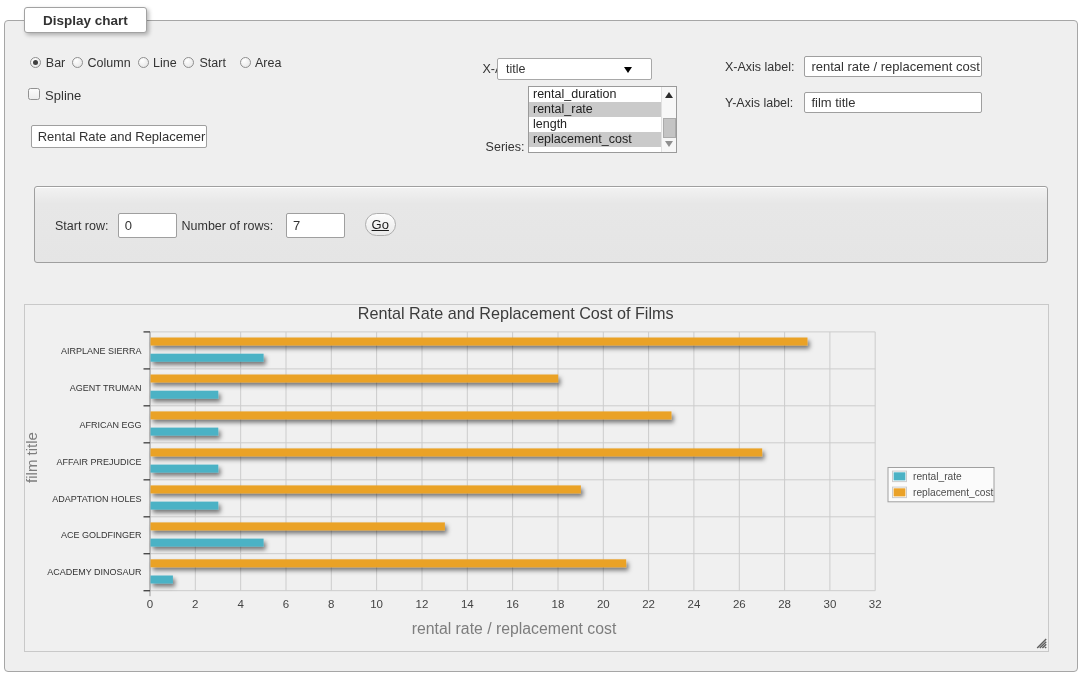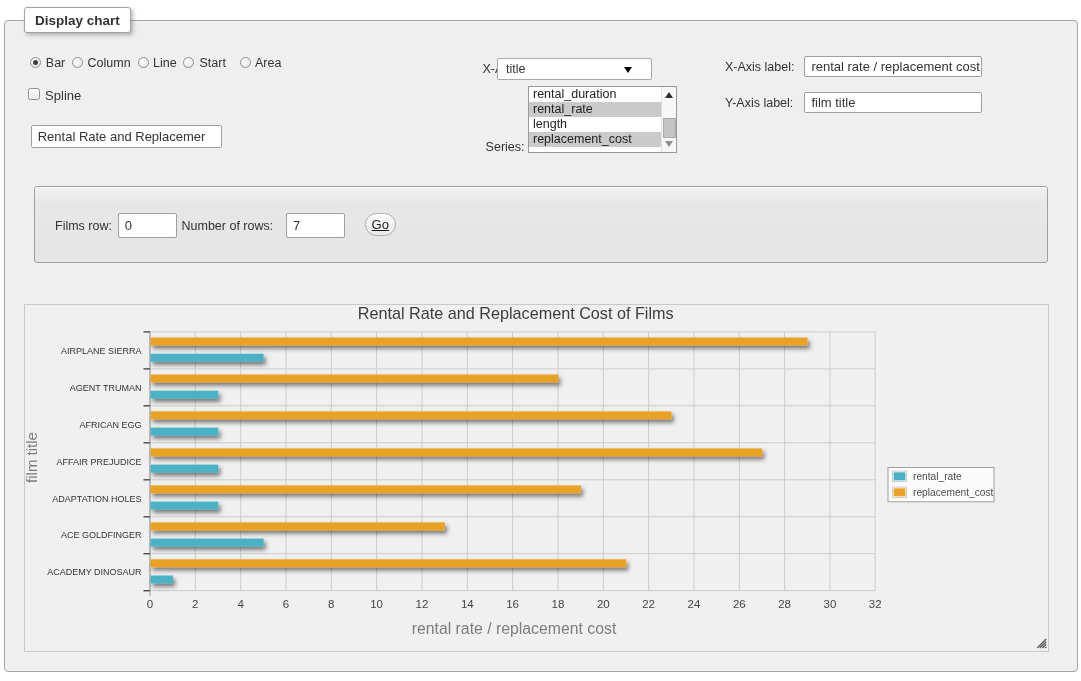--- a/index.html
+++ b/index.html
@@ -1,18 +1,18 @@
 <!DOCTYPE html>
 <html><head><meta charset="utf-8">
 <style>
 * { margin:0; padding:0; box-sizing:border-box; }
 html,body { width:1081px; height:681px; background:#ffffff; font-family:"Liberation Sans",sans-serif; position:relative; }
 .abs { position:absolute; }
 #fieldset { left:4px; top:20px; width:1074px; height:652px; background:#efefef; border:1px solid #a6a6a6; border-radius:4px; }
-#legend { left:24px; top:7px; height:25.5px; line-height:25px; padding:0 10px; background:#ffffff; border:1px solid #a2a2a2; border-radius:3px; box-shadow:2px 2px 4px rgba(0,0,0,0.28); font-size:13.5px; font-weight:bold; color:#333;text-align:right; }
+#legend { left:24px; top:7px; height:25.5px; line-height:25px; padding:0 18px; background:#ffffff; border:1px solid #a2a2a2; border-radius:3px; box-shadow:2px 2px 4px rgba(0,0,0,0.28); font-size:13.5px; font-weight:bold; color:#333;text-align:right; }
 .radio { position:absolute; width:11px; height:11px; border:1px solid #8f8f8f; border-radius:50%; background:#f2f2f2; background:radial-gradient(circle at 35% 30%, #ffffff 0%, #ececec 65%, #dddddd 100%); }
 .rdot { position:absolute; left:2px; top:2px; width:5px; height:5px; background:#3f3f3f; border-radius:50%; }
 .flab { position:absolute; font-size:12.5px; color:#333333; white-space:nowrap; }
 .checkbox { position:absolute; width:12px; height:12px; border:1px solid #919191; border-radius:2.5px; background:linear-gradient(#fbfbfb,#ececec); }
 .tinput { position:absolute; background:#ffffff; border:1px solid #9f9f9f; border-radius:2px; font-size:13px; color:#333; padding:0 0 0 6px; white-space:nowrap; overflow:hidden; }
 #selectbox { left:497px; top:57.5px; width:155px; height:22.5px; background:#ffffff; border:1px solid #a8a8a8; border-radius:2px; }
 #selectbox .txt { position:absolute; left:8px; top:3px; font-size:12.5px; color:#333; }
 #selectbox .arr { position:absolute; right:19px; top:8px; width:0; height:0; border-left:4.5px solid transparent; border-right:4.5px solid transparent; border-top:6px solid #000000; }
 #listbox { left:528px; top:86px; width:149px; height:66.5px; background:#ffffff; border:1px solid #9a9a9a; overflow:hidden; }
 .lbi { height:15px; line-height:15.7px; padding-left:4px; font-size:12.5px; color:#222; width:132px; }
@@ -35,21 +35,21 @@
 <span class="radio" style="left:72.0px;top:57.1px"></span>
 <span class="flab" style="left:87.6px;top:56.3px">Column</span>
 <span class="radio" style="left:137.5px;top:57.1px"></span>
 <span class="flab" style="left:153px;top:56.3px">Line</span>
 <span class="radio" style="left:183.0px;top:57.1px"></span>
 <span class="flab" style="left:199.5px;top:56.3px">Start</span>
 <span class="radio" style="left:240.0px;top:57.1px"></span>
 <span class="flab" style="left:255px;top:56.3px">Area</span>
 <span class="checkbox" style="left:28.2px;top:88.4px"></span>
 <span class="flab" style="left:45.1px;top:87.9px;font-size:13px">Spline</span>
-<div class="tinput" style="left:30.7px;top:125px;width:191px;height:23.4px;line-height:21.5px">Rental Rate and Replacemer</div>
+<div class="tinput" style="left:30.7px;top:125px;width:176px;height:23.4px;line-height:21.5px">Rental Rate and Replacemer</div>
 
 <span class="lab" style="right:559px;top:61.8px">X-Axis:</span>
 <div class="abs" id="selectbox">
     <span class="txt">title</span>
     <span class="arr"></span>
   </div>
 <div class="abs" id="listbox">
 <div class="lbi">rental_duration</div>
 <div class="lbi sel">rental_rate</div>
 <div class="lbi">length</div>
@@ -61,21 +61,21 @@
 </div>
 </div>
 <span class="lab" style="right:556.5px;top:140.3px">Series:</span>
 
 <span class="lab" style="left:725px;top:60px">X-Axis label:</span>
 <div class="tinput" style="left:804.4px;top:55.5px;width:177.2px;height:21.2px;line-height:19.5px">rental rate / replacement cost</div>
 <span class="lab" style="left:725px;top:96.1px">Y-Axis label:</span>
 <div class="tinput" style="left:804.4px;top:91.9px;width:177.2px;height:21.5px;line-height:19.5px">film title</div>
 
 <div class="abs" id="graybox"></div>
-<span class="flab" style="left:55px;top:219.3px">Films row:</span>
+<span class="flab" style="left:55px;top:219.3px">Start row:</span>
 <div class="tinput" style="left:117.7px;top:212.8px;width:59px;height:25.2px;line-height:23px">0</div>
 <span class="flab" style="left:181.5px;top:219.3px">Number of rows:</span>
 <div class="tinput" style="left:286px;top:212.8px;width:59px;height:25.2px;line-height:23px">7</div>
 <div class="abs" id="gobtn">Go</div>
 
 <div class="abs" id="chartbox"></div>
 <div class="abs" style="left:25.0px;top:304.5px;width:1022px;height:345px">
 <svg width="1022" height="345" viewBox="0 0 1022 345" style="position:absolute;left:0;top:0;font-family:'Liberation Sans',sans-serif">
 <defs>
         <filter id="bsh" x="-30%" y="-60%" width="160%" height="260%">

